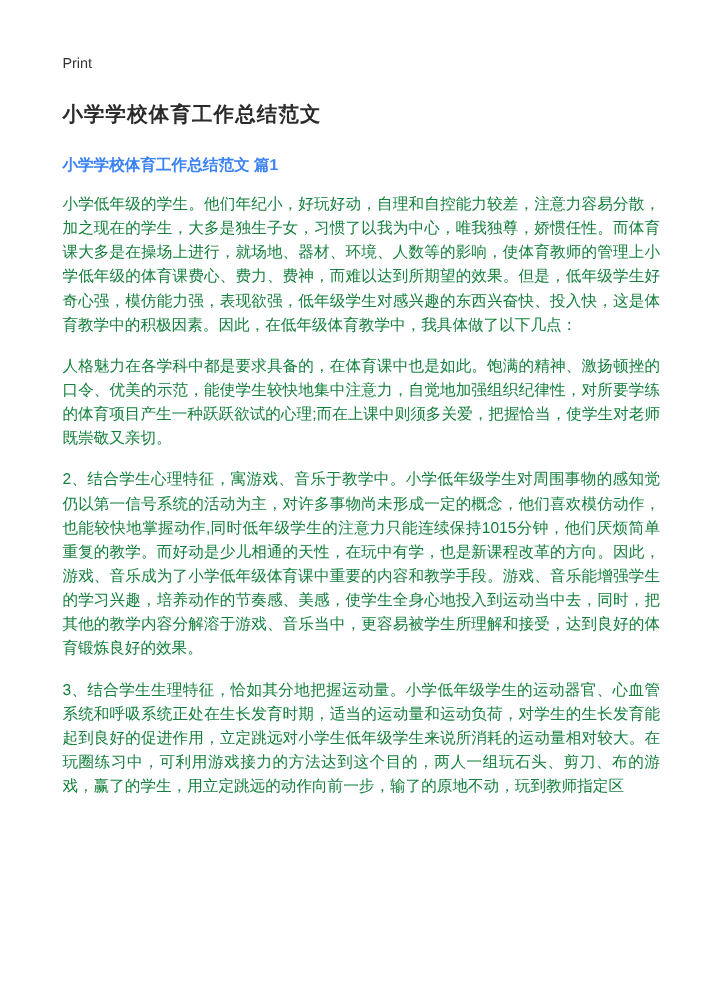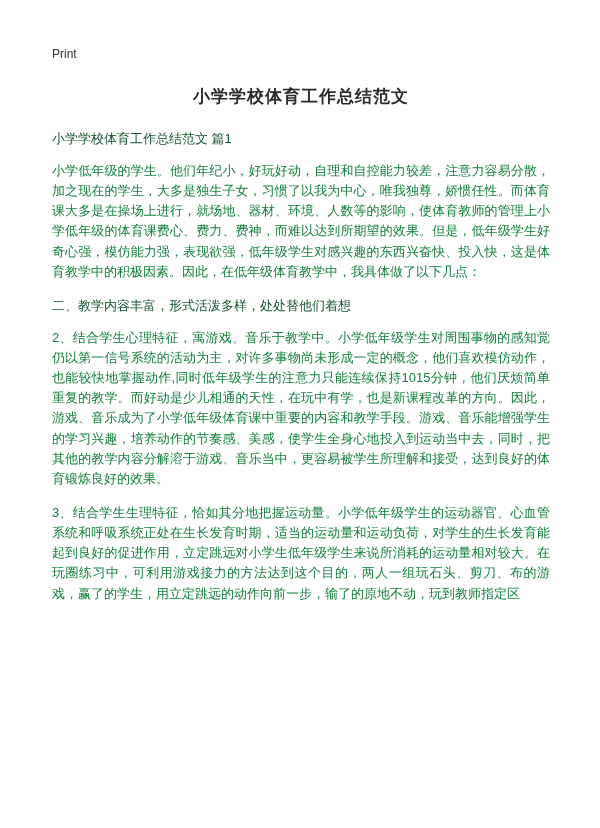--- a/index.html
+++ b/index.html
@@ -20,34 +20,33 @@
     font-size: 12px;
     color: #333333;
     margin-bottom: 16px;
     cursor: pointer;
     display: inline-block;
   }
   .doc-title {
     font-size: 17px;
     font-weight: bold;
     color: #2b2b2b;
-    text-align: center;
     margin: 8px 0 22px 0;
     letter-spacing: 1px;
   }
   .meta-line {
     font-size: 13px;
     color: #3c3c3c;
     margin-bottom: 14px;
   }
   .section-heading,
   .sub-heading {
     font-size: 13px;
-    font-weight: normal;
-    color: #14532d;
+    font-weight: bold;
+    color: #3b82f6;
     margin: 15px 0 13px 0;
   }
   .body-para {
     font-size: 13px;
     line-height: 1.55;
     color: #15803d;
     text-align: justify;
     word-break: break-all;
     margin-bottom: 14px;
   }
@@ -60,21 +59,21 @@
   <span class="print-link">Print</span>
 
   <h1 class="doc-title">小学学校体育工作总结范文</h1>
 
 
   <h2 class="section-heading">小学学校体育工作总结范文 篇1</h2>
 
   <p class="body-para">小学低年级的学生。他们年纪小，好玩好动，自理和自控能力较差，注意力容易分散，加之现在的学生，大多是独生子女，习惯了以我为中心，唯我独尊，娇惯任性。而体育课大多是在操场上进行，就场地、器材、环境、人数等的影响，使体育教师的管理上小学低年级的体育课费心、费力、费神，而难以达到所期望的效果。但是，低年级学生好奇心强，模仿能力强，表现欲强，低年级学生对感兴趣的东西兴奋快、投入快，这是体育教学中的积极因素。因此，在低年级体育教学中，我具体做了以下几点：</p>
 
 
+  <p class="body-para">人格魅力在各学科中都是要求具备的，在体育课中也是如此。饱满的精神、激扬顿挫的口令、优美的示范，能使学生较快地集中注意力，自觉地加强组织纪律性，对所要学练的体育项目产生一种跃跃欲试的心理;而在上课中则须多关爱，把握恰当，使学生对老师既崇敬又亲切。</p>
 
-  <h2 class="sub-heading">二、教学内容丰富，形式活泼多样，处处替他们着想</h2>
 
 
   <p class="body-para">2、结合学生心理特征，寓游戏、音乐于教学中。小学低年级学生对周围事物的感知觉仍以第一信号系统的活动为主，对许多事物尚未形成一定的概念，他们喜欢模仿动作，也能较快地掌握动作,同时低年级学生的注意力只能连续保持1015分钟，他们厌烦简单重复的教学。而好动是少儿相通的天性，在玩中有学，也是新课程改革的方向。因此，游戏、音乐成为了小学低年级体育课中重要的内容和教学手段。游戏、音乐能增强学生的学习兴趣，培养动作的节奏感、美感，使学生全身心地投入到运动当中去，同时，把其他的教学内容分解溶于游戏、音乐当中，更容易被学生所理解和接受，达到良好的体育锻炼良好的效果。</p>
 
   <p class="body-para">3、结合学生生理特征，恰如其分地把握运动量。小学低年级学生的运动器官、心血管系统和呼吸系统正处在生长发育时期，适当的运动量和运动负荷，对学生的生长发育能起到良好的促进作用，立定跳远对小学生低年级学生来说所消耗的运动量相对较大。在玩圈练习中，可利用游戏接力的方法达到这个目的，两人一组玩石头、剪刀、布的游戏，赢了的学生，用立定跳远的动作向前一步，输了的原地不动，玩到教师指定区</p>
 
 </div>
 
 </body></html>

